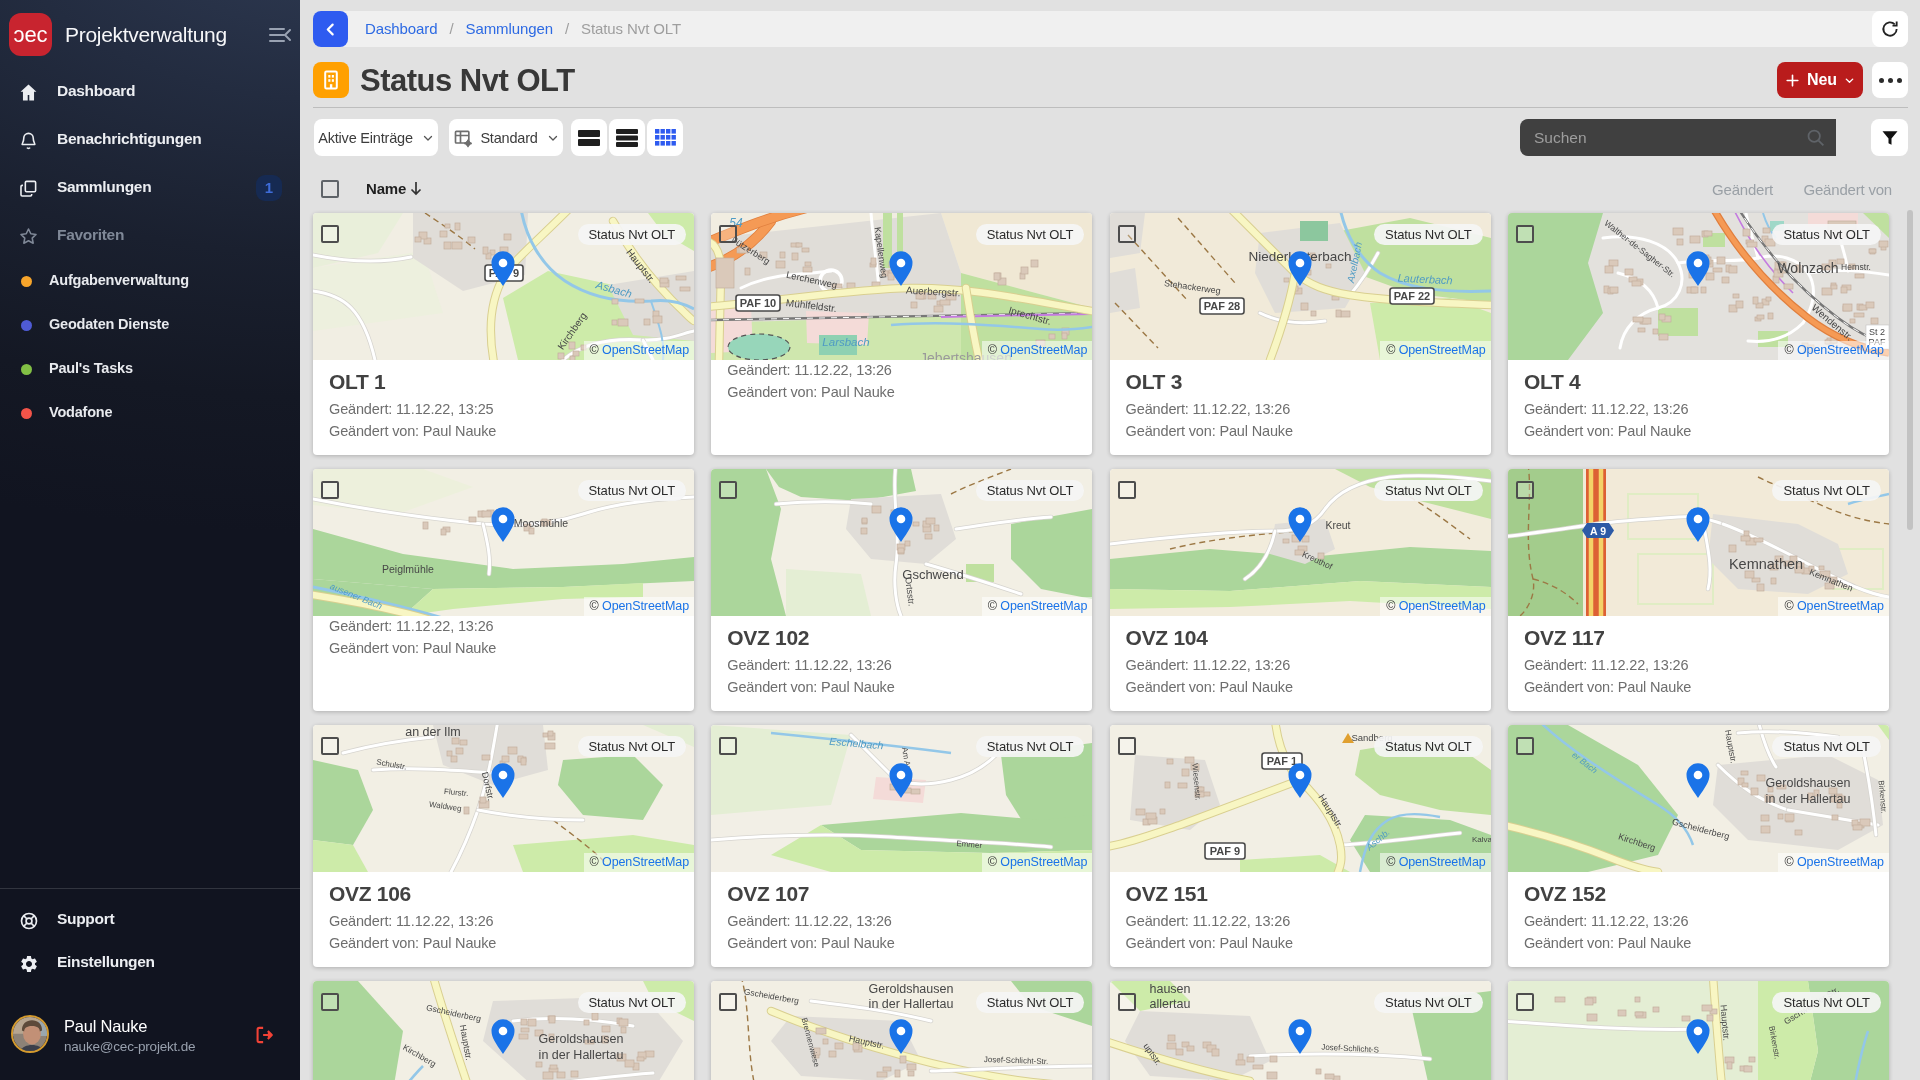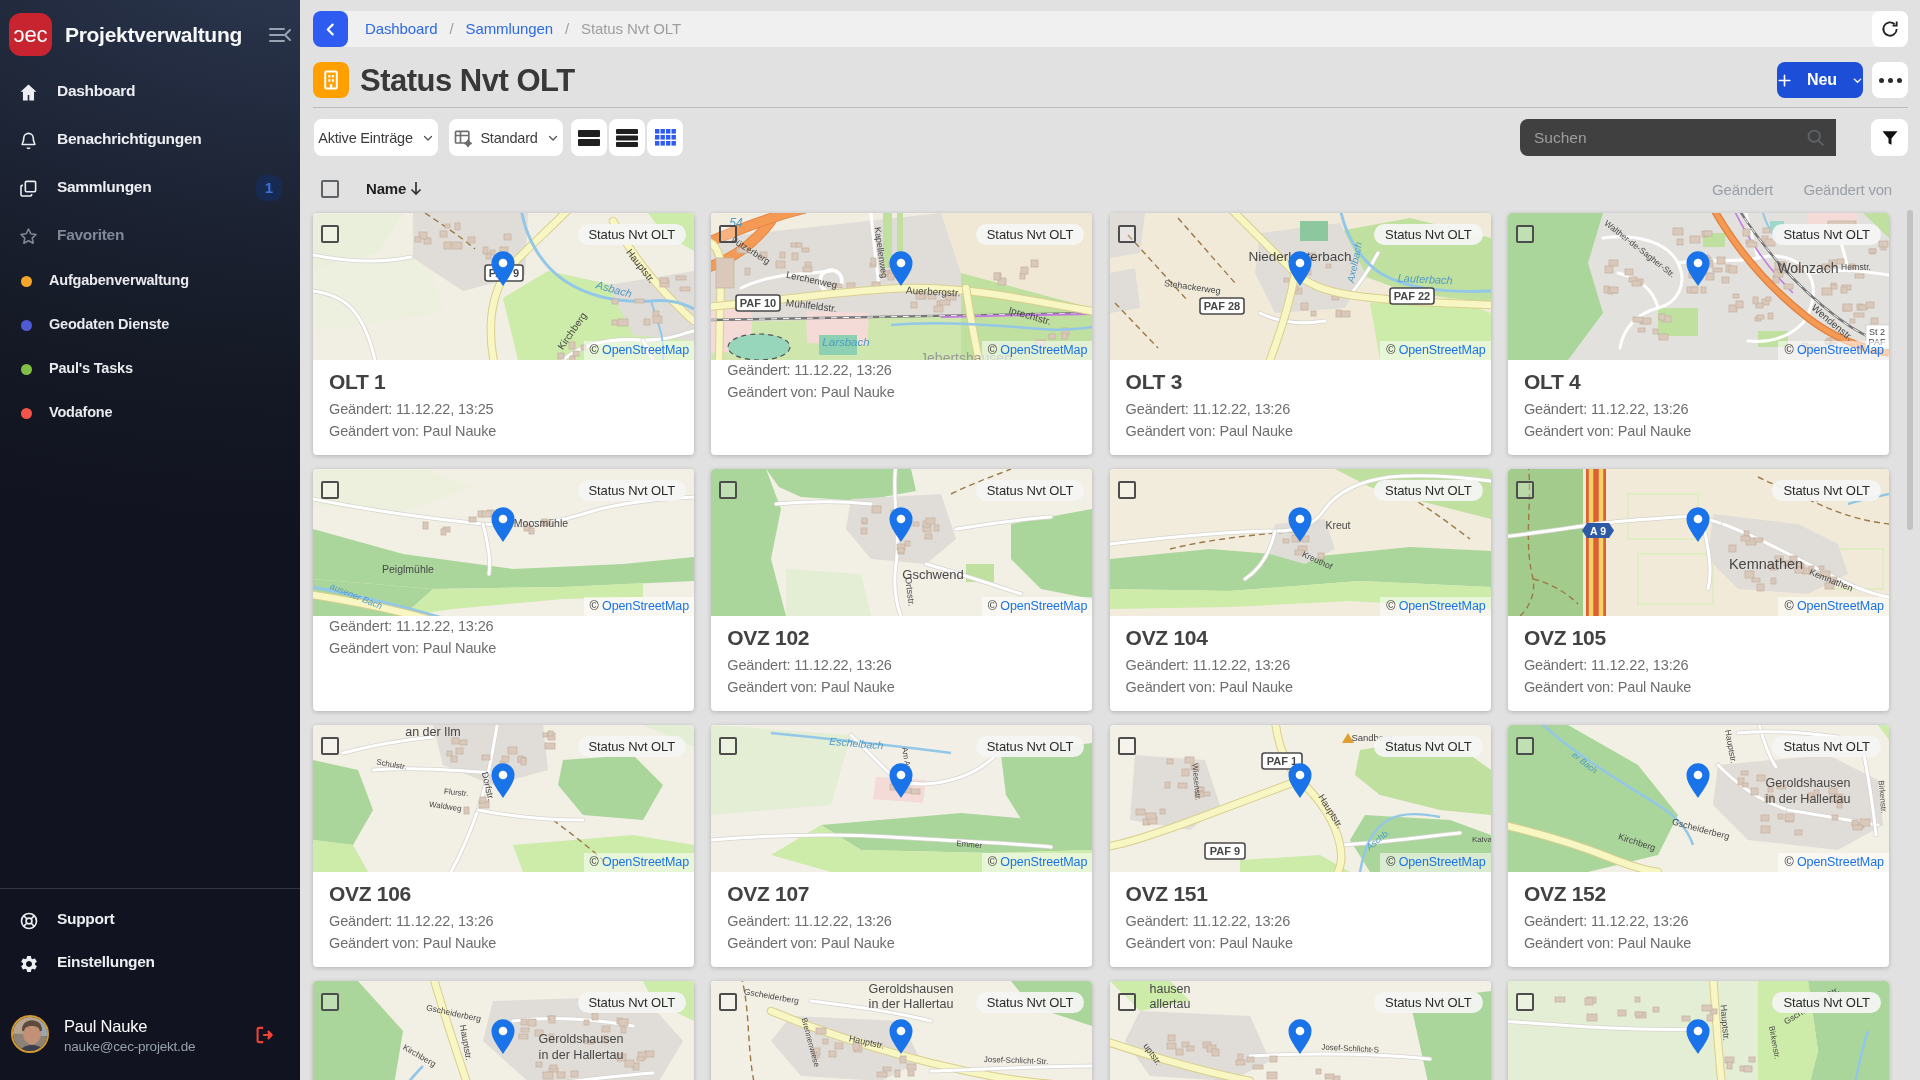--- a/index.html
+++ b/index.html
@@ -18,21 +18,21 @@
 .wt{stroke:#93c7e8;fill:none}
 .trk{stroke:#9c7845;fill:none;stroke-width:1.4;stroke-dasharray:6 4}
 .rail{stroke:#777;stroke-width:2.4;fill:none}
 .raild{stroke:#fff;stroke-width:1;fill:none;stroke-dasharray:6 6}
 .bld{fill:#dac9ba;stroke:#c3ae9d;stroke-width:.7}
 .g1{fill:#cdeba9}.g2{fill:#abd69b}.g3{fill:#e4eed4}.g4{fill:#bfe09f}
 .rs{fill:#e0ddd8}.pk{fill:#f4dbd8}
 
 .sidebar{position:fixed;left:0;top:0;width:300px;height:1080px;background:radial-gradient(1100px 620px at 112% -8%,#303c55 0%,#232c40 30%,#1a202f 55%,#141824 78%,#111420 100%);color:#eceef2}
 .logo{position:absolute;left:9px;top:13px;width:43px;height:43px;border-radius:12px;background:#c8242f;color:#fff;font-size:22px;text-align:center;line-height:43px}
-.apptitle{position:absolute;left:65px;top:23px;font-size:21px;font-weight:bold;color:#f6f7f9;letter-spacing:-.3px}
+.apptitle{position:absolute;left:65px;top:23px;font-size:21px;font-weight:normal;color:#f6f7f9;letter-spacing:-.3px}
 .collapse{position:absolute;left:268px;top:26px}
 .mi{position:absolute;left:0;width:300px;height:24px}
 .mi svg{position:absolute;left:19px;top:2px}
 .mi .t{position:absolute;left:57px;top:1px;font-size:15.5px;font-weight:bold;color:#eceef2;letter-spacing:-.3px}
 .mi .t.dim{color:#7f8897;font-weight:bold}
 .badge{position:absolute;left:256px;top:-2px;width:26px;height:26px;border-radius:9px;background:#162a52;color:#3e6cd8;font-size:15px;font-weight:bold;text-align:center;line-height:26px}
 .di{position:absolute;left:0;width:300px;height:20px}
 .di .dot{position:absolute;left:21px;top:4px;width:11px;height:11px;border-radius:50%}
 .di .t{position:absolute;left:49px;top:0;font-size:14.5px;font-weight:bold;color:#e8eaee;letter-spacing:-.2px}
 .sdiv{position:absolute;left:0;top:888px;width:300px;height:1px;background:rgba(255,255,255,.14)}
@@ -43,21 +43,21 @@
 
 .main{position:fixed;left:300px;top:0;width:1620px;height:1080px;background:#e1e1e1}
 .bcbar{position:absolute;left:13px;top:11px;width:1595px;height:36px;background:#f0f0f0;border-radius:8px}
 .backbtn{position:absolute;left:0;top:0;width:35px;height:36px;background:#2e5bf0;border-radius:8px;display:flex;align-items:center;justify-content:center}
 .crumbs{position:absolute;left:52px;top:9px;font-size:15px;color:#9e9e9e;letter-spacing:-.1px;white-space:nowrap}
 .crumbs a{color:#2d6ae3;text-decoration:none}
 .crumbs .sep{margin:0 12px;color:#9e9e9e}
 .refresh{position:absolute;left:1559px;top:0;width:36px;height:36px;background:#fff;border-radius:8px;display:flex;align-items:center;justify-content:center}
 .ticon{position:absolute;left:13px;top:62px;width:36px;height:36px;background:#ffa000;border-radius:8px;display:flex;align-items:center;justify-content:center}
 .h1{position:absolute;left:60px;top:63px;font-size:31px;font-weight:bold;color:#383838;letter-spacing:-.5px;white-space:nowrap}
-.neubtn{position:absolute;left:1477px;top:62px;width:86px;height:36px;background:#1d4ed8;border-radius:8px;color:#fff;font-size:16px;font-weight:bold;display:flex;align-items:center;justify-content:space-between;gap:7px}
+.neubtn{position:absolute;left:1477px;top:62px;width:86px;height:36px;background:#b91c1c;border-radius:8px;color:#fff;font-size:16px;font-weight:bold;display:flex;align-items:center;justify-content:center;gap:7px}
 .dots3{position:absolute;left:1572px;top:62px;width:36px;height:36px;background:#fff;border-radius:8px;display:flex;align-items:center;justify-content:center;gap:4px}
 .dots3 i{width:5px;height:5px;border-radius:50%;background:#2b2b2b}
 .hdiv{position:absolute;left:13px;top:107px;width:1595px;height:1px;background:#bdbdbd}
 .pill{position:absolute;top:119px;height:37px;background:#fff;border-radius:8px;display:flex;align-items:center;justify-content:center;font-size:14.5px;color:#3c3c3c;letter-spacing:-.2px;white-space:nowrap}
 .chev{margin-left:9px}
 .vbtn{position:absolute;top:119px;width:36px;height:37px;background:#fff;border-radius:8px;display:flex;align-items:center;justify-content:center}
 .search{position:absolute;left:1220px;top:119px;width:316px;height:37px;background:#404040;border-radius:8px 0 0 8px}
 .search .ph{position:absolute;left:14px;top:10px;font-size:15.5px;color:#9e9e9e}
 .search svg{position:absolute;right:10px;top:8px}
 .funnel{position:absolute;left:1571px;top:119px;width:37px;height:37px;background:#fff;border-radius:8px;display:flex;align-items:center;justify-content:center}
@@ -803,21 +803,21 @@
             <polygon points="74,61.5 79,54 101,54 106,61.5 101,69 79,69" fill="#2d5aa6"></polygon>
             <text x="90" y="65.5" font-size="10.5" class="lb2" text-anchor="middle" font-weight="bold">A 9</text>
             <text x="258" y="100" font-size="14.5" class="lb" text-anchor="middle" font-weight="normal">Kemnathen</text>
             <text x="322" y="114" font-size="9" class="lb" text-anchor="middle" font-weight="normal" transform="rotate(22 322 114)">Kemnathen</text>
             <use href="#pin" transform="translate(190,73)"></use>
           </svg>
 <div class="mcb"></div>
           <div class="chip">Status Nvt OLT</div>
           <div class="osm">© <span>OpenStreetMap</span></div>
         </div>
-<div class="ct">OVZ 105</div>
+<div class="ct">OVZ 117</div>
 <div class="cm">Geändert: 11.12.22, 13:26</div>
 <div class="cm">Geändert von: Paul Nauke</div>
 </div>
 <div class="card">
 <div class="map">
           <svg width="381" height="147" viewBox="0 0 381 147">
             <rect width="381" height="147" fill="#f2efe4"></rect>
             <polygon class="g2" points="0,35 45,45 60,85 40,120 0,115"></polygon>
             <polygon class="g1" points="0,115 40,120 55,147 0,147"></polygon>
             <polygon class="g2" points="250,35 320,30 350,60 330,95 270,90 245,60"></polygon>

